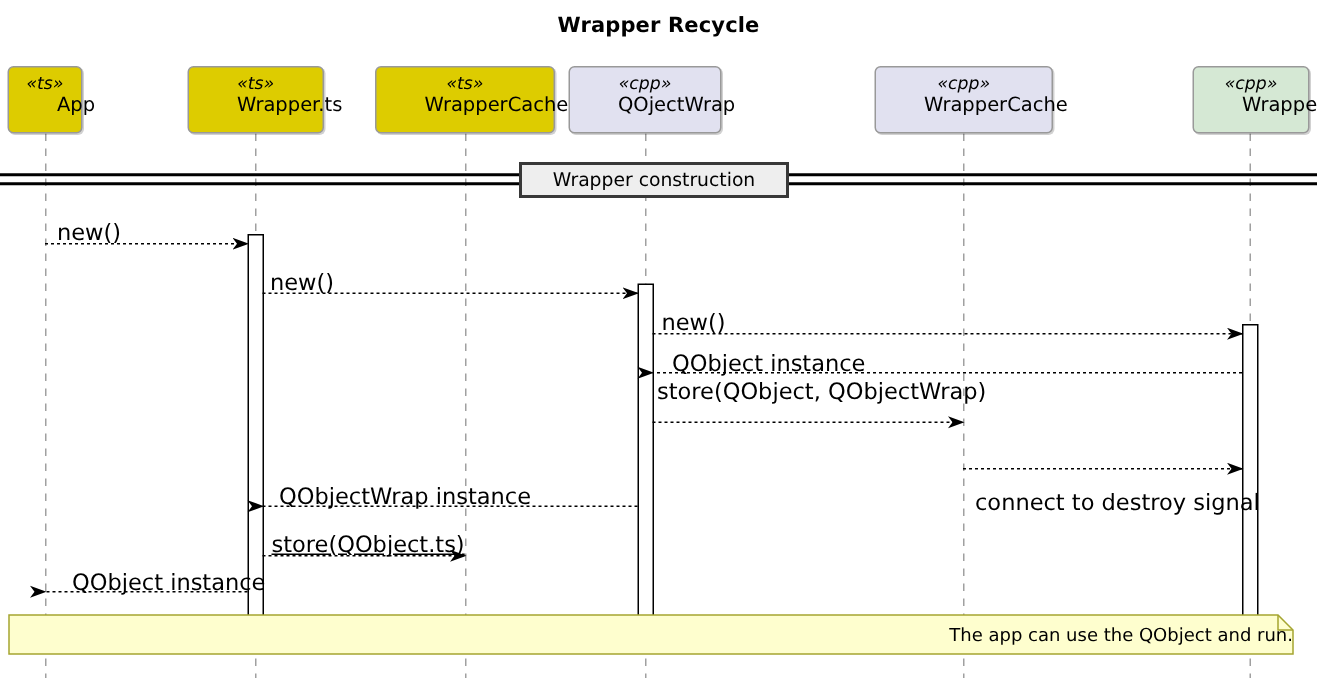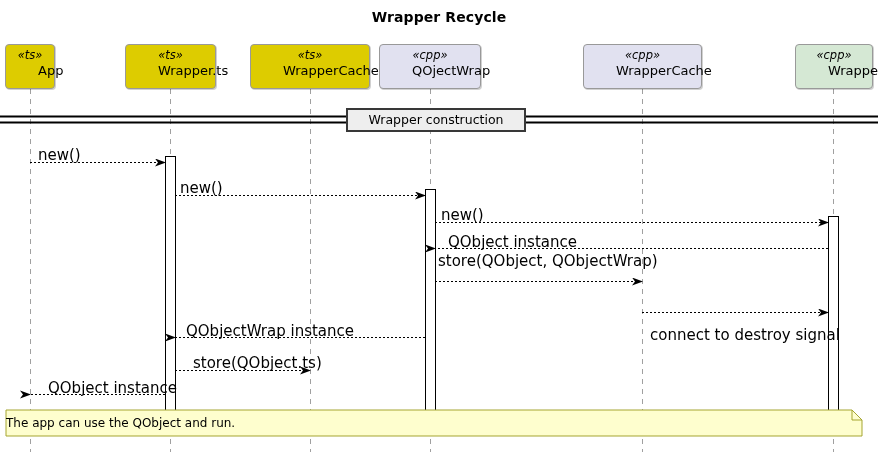--- a/index.html
+++ b/index.html
@@ -80,21 +80,21 @@
     color: #000000;
     white-space: nowrap;
     line-height: 1;
   }
 
   .note {
     position: absolute;
     box-sizing: border-box;
     font-size: 12px;
     color: #000000;
-    text-align: left;
+    text-align: right;
     padding-top: 6px;
     white-space: nowrap;
   }
 </style>
 </head>
 <body>
 
 <div id="diagram">
 
   <div class="title">Wrapper Recycle</div>
@@ -190,19 +190,19 @@
   <div class="divider-label" id="divider-label-box" style="left: 346px; top: 108px; min-width: 180px; height: 24px; background: rgb(238, 238, 238); border-color: rgb(56, 56, 56);">Wrapper construction</div>
 
   <div id="messages-layer">
       <div class="msg-label" style="left: 38px; top: 148px;">new()</div>
       <div class="msg-label" style="left: 180px; top: 181px;">new()</div>
       <div class="msg-label" style="left: 441px; top: 208px;">new()</div>
       <div class="msg-label" style="left: 448px; top: 235px;">QObject instance</div>
       <div class="msg-label" style="left: 438px; top: 254px;">store(QObject, QObjectWrap)</div>
       <div class="msg-label" style="left: 650px; top: 284px; margin-top: 44px;">connect to destroy signal</div>
       <div class="msg-label" style="left: 186px; top: 324px;">QObjectWrap instance</div>
-      <div class="msg-label" style="left: 193px; top: 356px;">store(QObject.ts)</div>
+      <div class="msg-label" style="left: 181px; top: 356px; text-decoration: underline;">store(QObject.ts)</div>
       <div class="msg-label" style="left: 48px; top: 381px;">QObject instance</div>
     </div>
 
   <div class="note" id="note-box" style="left: 6px; top: 410px; width: 856px; height: 26px;">The app can use the QObject and run.</div>
 
 </div>
 
 </body></html>

